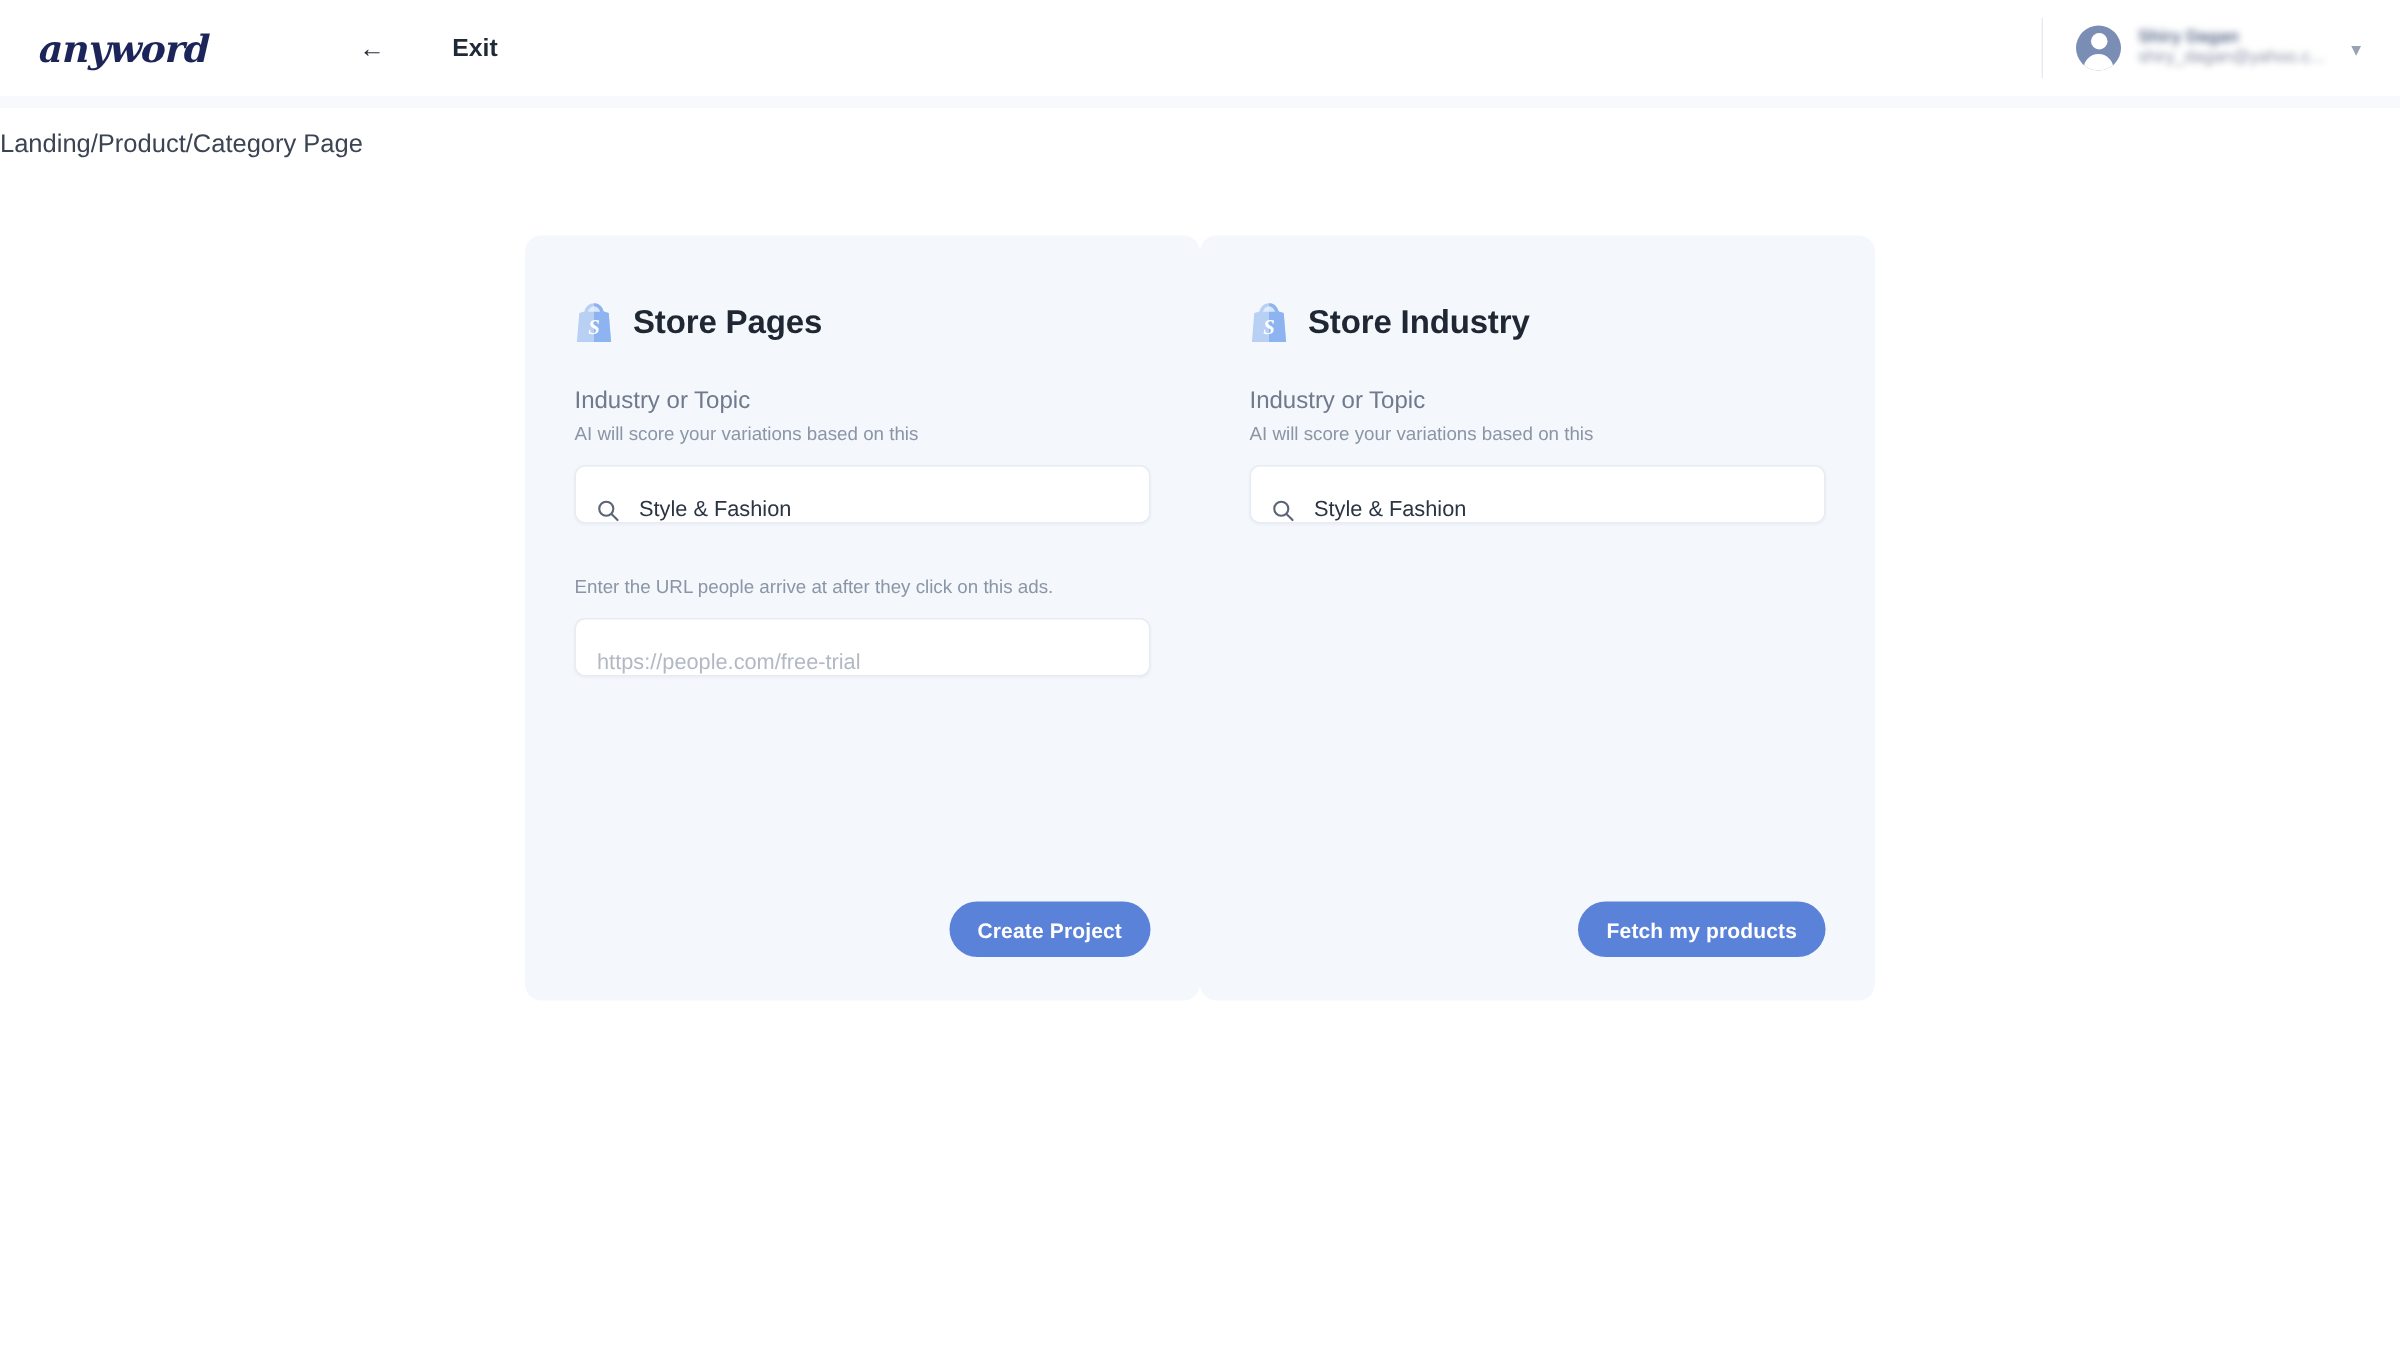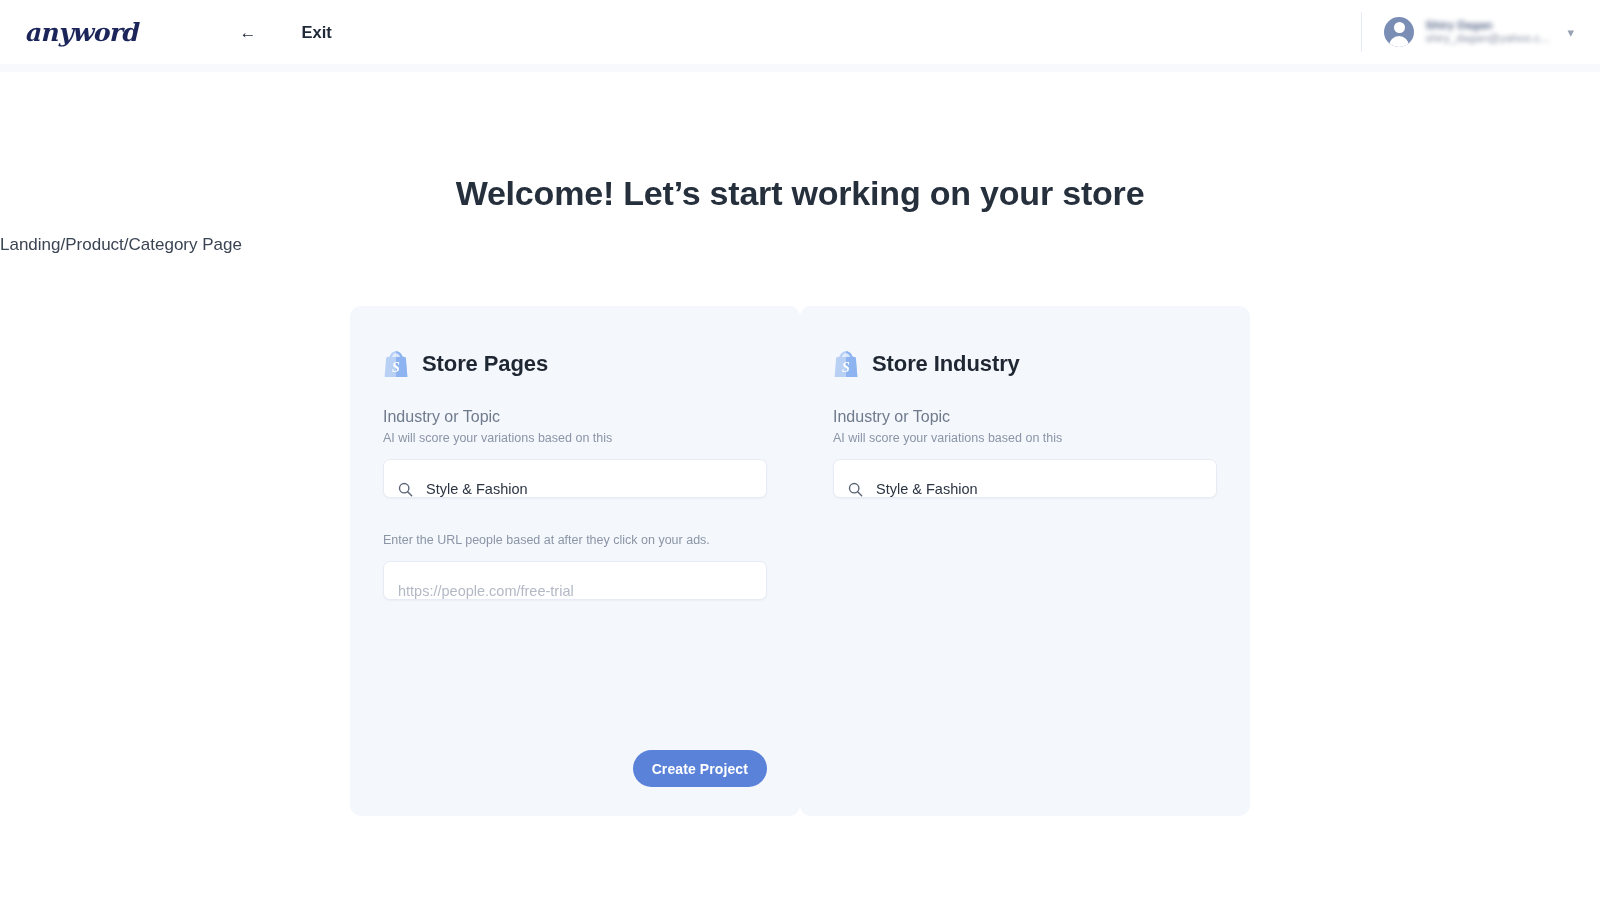--- a/index.html
+++ b/index.html
@@ -286,21 +286,20 @@
       <div class="user-name">Shiry Dagan</div>
       <div class="user-email">shiry_dagan@yahoo.c...</div>
     </div>
     <span class="chevron">▾</span>
   </div>
 </div>
 <div class="topbar-underline"></div>
 
 <div class="page">
 
-  <h1 class="headline">Welcome! Let’s start working on your store</h1>
   <div class="subhead">Landing/Product/Category Page</div>
 
   <div class="cards-row">
 
     <div class="card">
       <div class="card-head">
         <svg class="shopify-icon" viewBox="0 0 26 28">
           <path d="M13 1.2c-3.1 0-5.6 2.3-6.4 5.4L3.2 7.6 1.6 27h22.8L22.8 7.6l-3.4-1C18.6 3.5 16.1 1.2 13 1.2z" fill="#b9d0f5"></path>
           <path d="M13 1.2c3.1 0 5.6 2.3 6.4 5.4l3.4 1L24.4 27H13z" fill="#8db4f0"></path>
           <path d="M13 3.2c-1.9 0-3.4 1.5-4.1 3.7l8.2 0C16.4 4.7 14.9 3.2 13 3.2z" fill="#e7f0fd" opacity="0.85"></path>
@@ -313,21 +312,21 @@
       <div class="field-sub">AI will score your variations based on this</div>
 
       <div class="input">
         <svg class="search-icon" viewBox="0 0 16 16">
           <circle cx="6.6" cy="6.6" r="5" fill="none" stroke="#5b6575" stroke-width="1.5"></circle>
           <line x1="10.3" y1="10.3" x2="14.6" y2="14.6" stroke="#5b6575" stroke-width="1.5" stroke-linecap="round"></line>
         </svg>
         <span class="input-value">Style &amp; Fashion</span>
       </div>
 
-      <div class="url-label">Enter the URL people based at after they click on your ads.</div>
+      <div class="url-label">Enter the URL people arrive at after they click on this ads.</div>
 
       <div class="input">
         <span class="input-placeholder">https://people.com/free-trial</span>
       </div>
 
       <div class="card-footer">
         <button class="primary-btn">Create Project</button>
       </div>
     </div>
 
@@ -347,16 +346,19 @@
       <div class="field-sub">AI will score your variations based on this</div>
 
       <div class="input">
         <svg class="search-icon" viewBox="0 0 16 16">
           <circle cx="6.6" cy="6.6" r="5" fill="none" stroke="#5b6575" stroke-width="1.5"></circle>
           <line x1="10.3" y1="10.3" x2="14.6" y2="14.6" stroke="#5b6575" stroke-width="1.5" stroke-linecap="round"></line>
         </svg>
         <span class="input-value">Style &amp; Fashion</span>
       </div>
 
+      <div class="card-footer">
+        <button class="primary-btn">Fetch my products</button>
+      </div>
     </div>
 
   </div>
 </div>
 
 </body></html>

